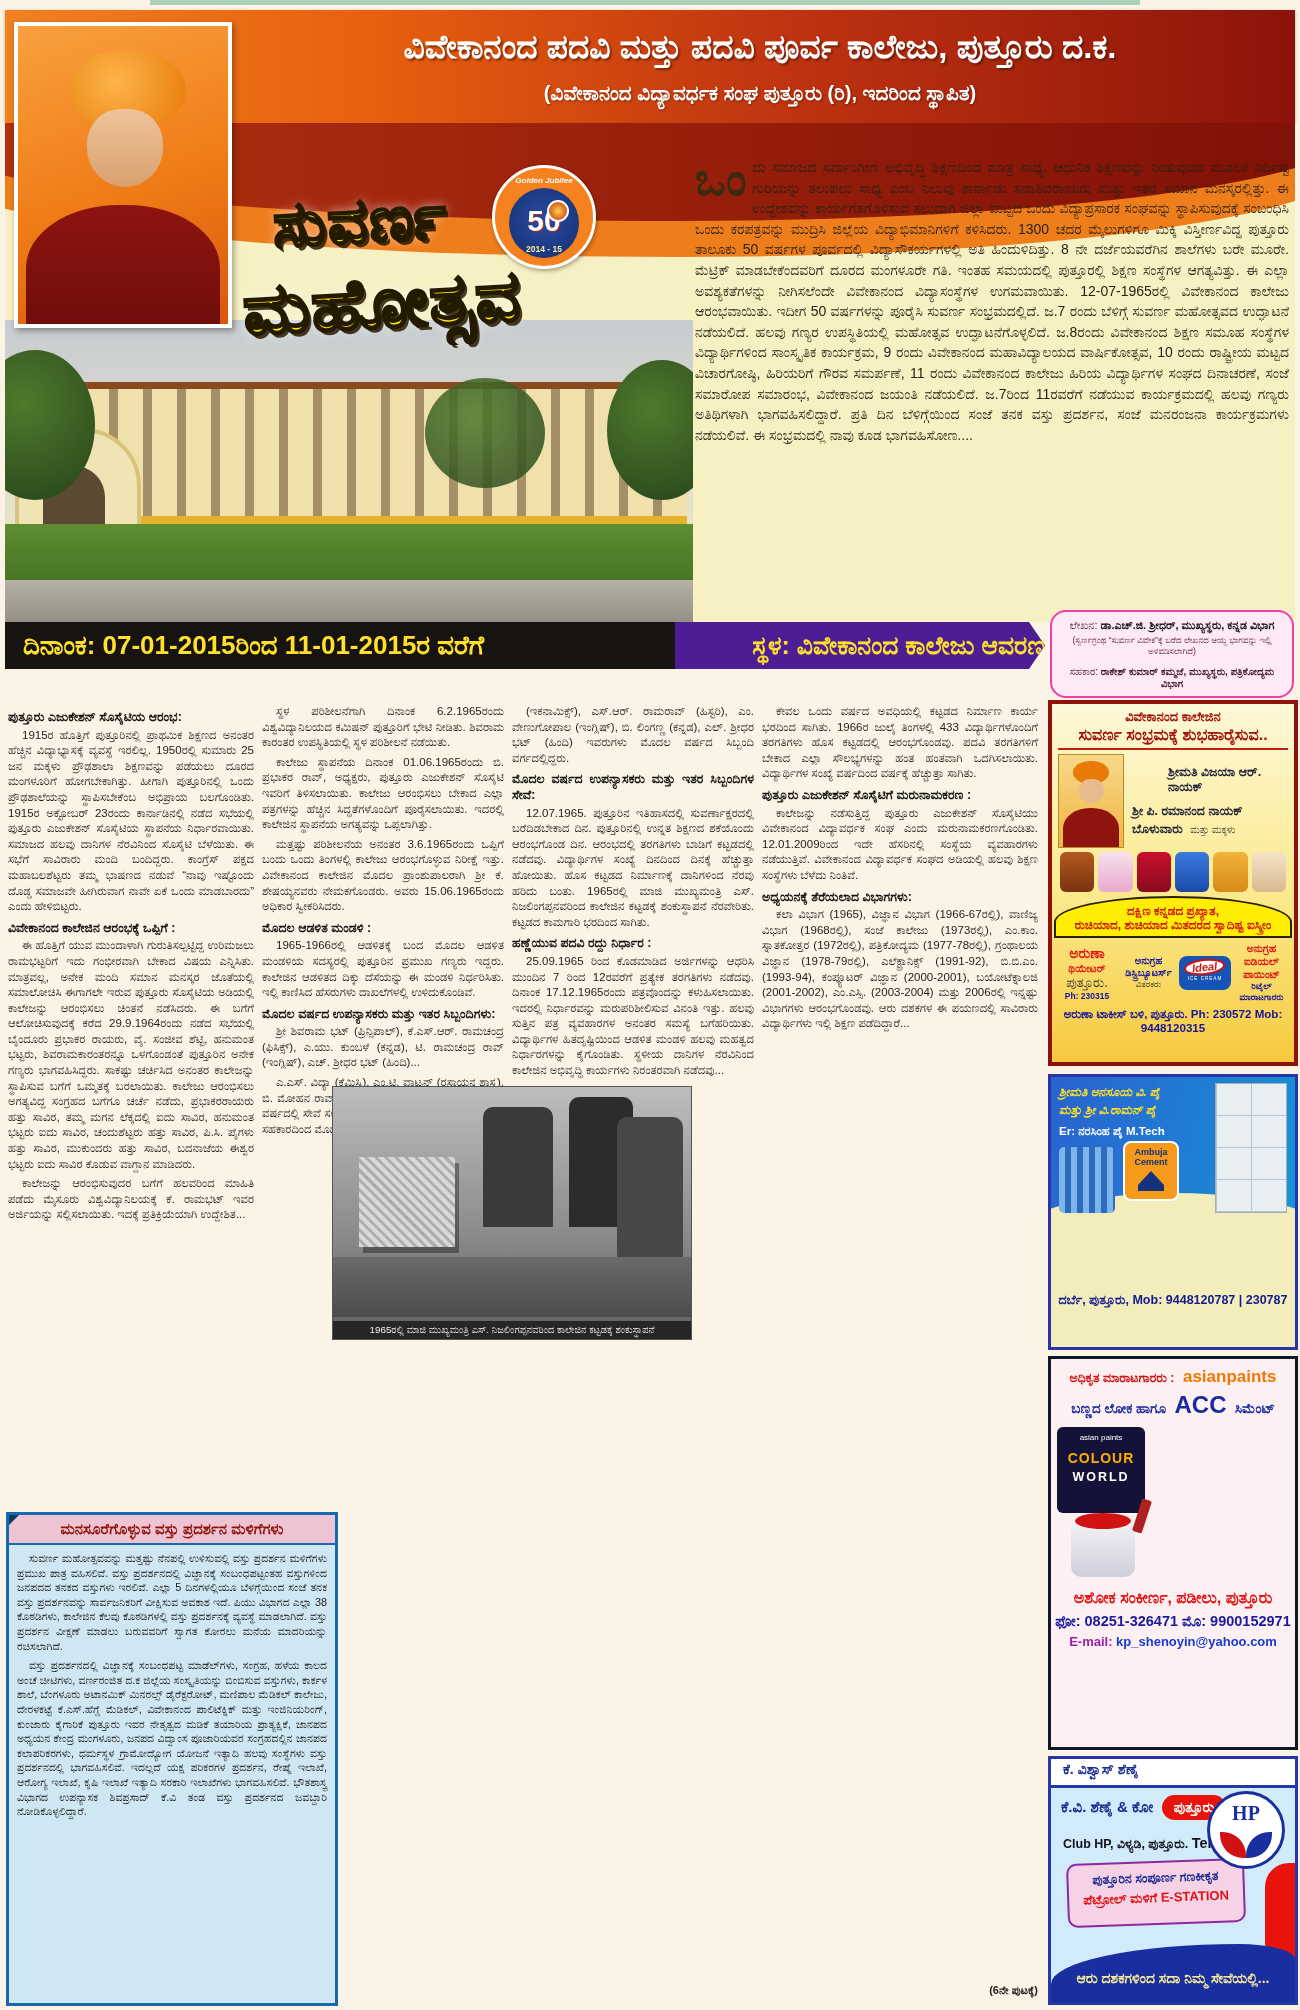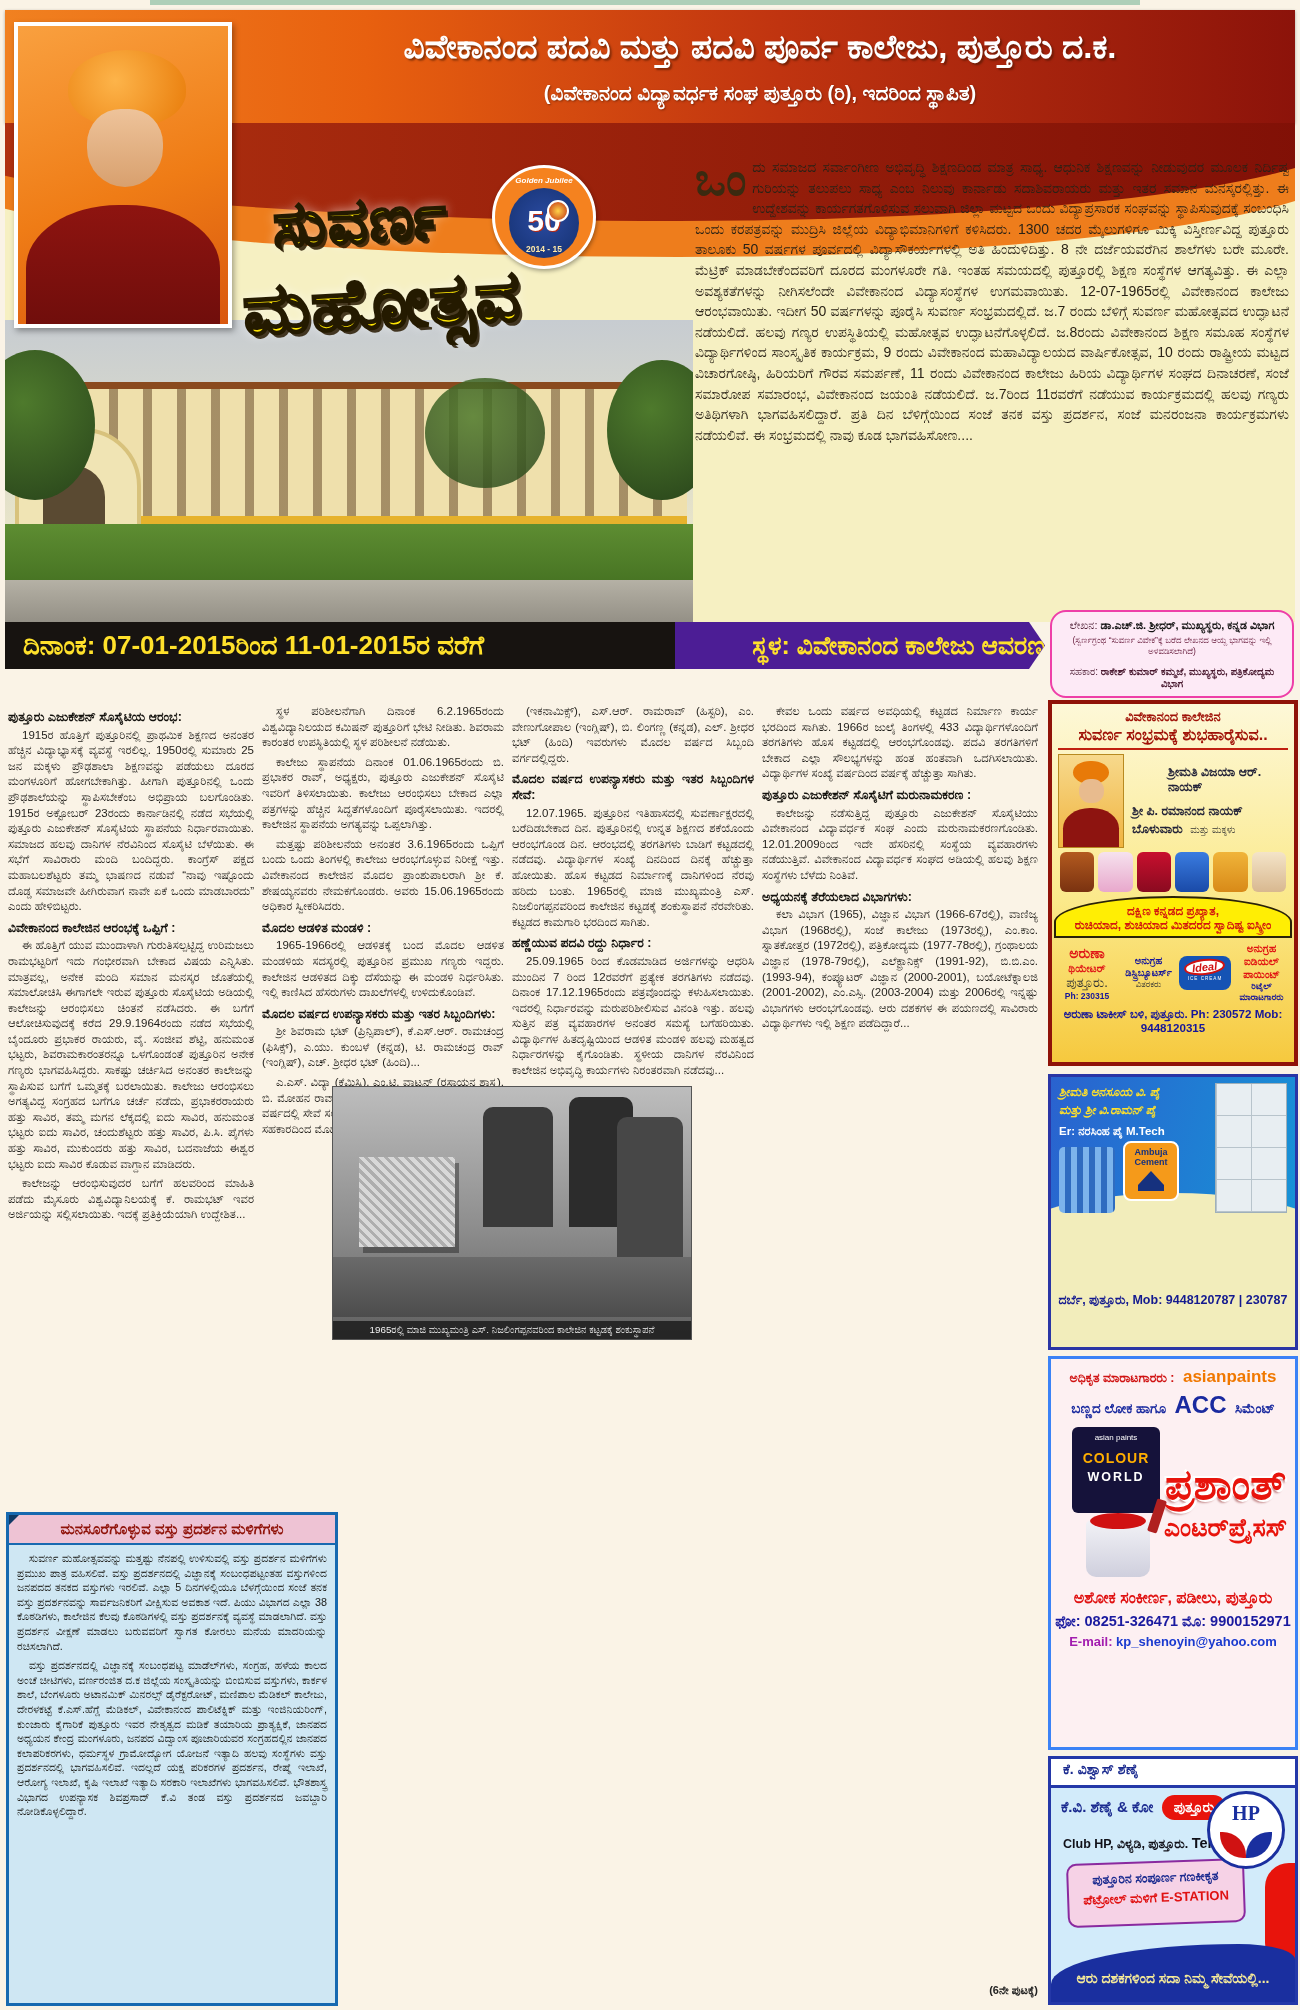--- a/index.html
+++ b/index.html
@@ -128,28 +128,28 @@
   .bt-n3{position:absolute;left:8px;top:48px;color:#fff;font-weight:bold;font-size:11.5px;z-index:2;}
   .bt-pipes{position:absolute;left:8px;top:70px;width:56px;height:66px;border-radius:5px;background:repeating-linear-gradient(90deg,#7cb4ec 0 6px,#2f6cc0 6px 12px);z-index:2;}
   .bt-ambuja{position:absolute;left:72px;top:64px;width:56px;height:60px;background:#f59a1a;border:2px solid #fff;border-radius:8px;color:#16317e;font-size:9px;font-weight:bold;text-align:center;padding-top:4px;box-sizing:border-box;z-index:2;}
   .bt-ambuja i{display:block;width:26px;height:20px;margin:4px auto 0;background:#16317e;clip-path:polygon(0 70%,50% 0,100% 70%,100% 100%,0 100%);}
   .bt-taps{position:absolute;right:8px;top:6px;width:70px;height:128px;background:#e8eef2;background-image:repeating-linear-gradient(0deg,#b8c4cc 0 1px,transparent 1px 32px),repeating-linear-gradient(90deg,#b8c4cc 0 1px,transparent 1px 35px);border:1px solid #9fb0ba;z-index:2;}
   .bt-l1{text-align:center;color:#e0140c;font-weight:bold;font-size:15.5px;margin-top:4px;}
   .bt-l2{text-align:center;color:#e0140c;font-weight:bold;font-size:15.5px;}
   .bt-l3{text-align:center;color:#2030a8;font-size:8.8px;margin-top:3px;}
   .bt-l4{text-align:center;color:#141a8f;font-weight:bold;font-size:12.5px;margin-top:5px;}
   
-  .ad3{top:1356px;height:394px;border:3px solid #3b82f6;background:#fdf0f2;overflow:hidden;}
+  .ad3{top:1356px;height:394px;border:3px solid #0f172a;background:#fdf0f2;overflow:hidden;}
   .ap-r1{text-align:center;margin-top:8px;}
   .ap-label{color:#d01212;font-weight:bold;font-size:12.5px;}
   .ap-brand{color:#f07800;font-weight:bold;font-size:17px;margin-left:4px;}
   .ap-r2{text-align:center;margin-top:4px;color:#1a2a9f;font-weight:bold;}
   .ap-sub1,.ap-sub3{font-size:13.5px;}
   .ap-sub2{font-size:24px;font-weight:900;margin:0 4px;}
-  .ap-main{display:flex;margin-top:8px;padding:0 21px;align-items:center;}
+  .ap-main{display:flex;margin-top:8px;padding:0 6px;align-items:center;}
   .ap-left{width:92px;flex:none;}
   .cw{width:88px;height:86px;background:#15123a;border-radius:6px;text-align:center;color:#fff;padding-top:6px;box-sizing:border-box;}
   .cw .w1{font-size:8px;display:block;}
   .cw .w2{font-size:14px;font-weight:bold;display:block;color:#ffae00;letter-spacing:1px;margin-top:8px;}
   .cw .w3{font-size:12.5px;font-weight:bold;display:block;letter-spacing:2px;margin-top:4px;}
   .bucket{width:64px;height:56px;margin:8px auto 0;background:linear-gradient(#f2f2f6,#cfcfdd);border-radius:4px 4px 10px 10px;position:relative;}
   .bucket::before{content:"";position:absolute;left:4px;top:-8px;right:4px;height:16px;background:#d01212;border-radius:50%;}
   .bucket::after{content:"";position:absolute;right:-12px;top:-22px;width:10px;height:34px;background:#b02020;transform:rotate(18deg);border-radius:2px;}
   .ap-right{flex:1;text-align:center;}
   .ap-big1{color:#e8140c;font-weight:900;font-size:42px;text-shadow:2px 2px 0 #fff,-2px -2px 0 #fff,0 3px 2px rgba(120,0,0,.4);}
@@ -370,24 +370,20 @@
     </div>
     <div class="ap-main">
       <div class="ap-left">
         <div class="cw">
           <span class="w1">asian paints</span>
           <span class="w2">COLOUR</span>
           <span class="w3">WORLD</span>
         </div>
         <div class="bucket"></div>
       </div>
-      <div class="ap-right">
-        <div class="ap-big1">ಪ್ರಶಾಂತ್</div>
-        <div class="ap-big2">ಎಂಟರ್‌ಪ್ರೈಸಸ್</div>
-      </div>
     </div>
     <div class="ap-addr">ಅಶೋಕ ಸಂಕೀರ್ಣ, ಪಡೀಲು, ಪುತ್ತೂರು</div>
     <div class="ap-phone">ಫೋ: 08251-326471 ಮೊ: 9900152971</div>
     <div class="ap-email">
       <span class="el">E-mail:</span>
       <span class="ev">kp_shenoyin@yahoo.com</span>
     </div>
   </div>
 
   <div class="abs ad ad4">

